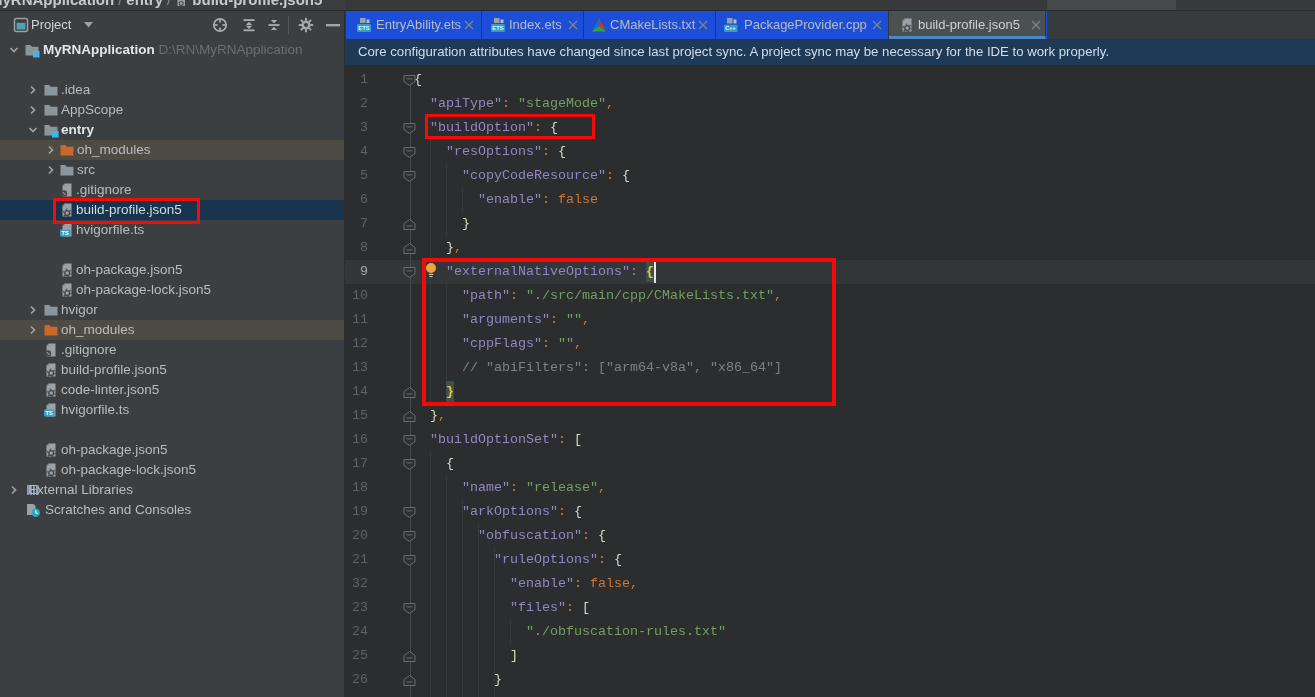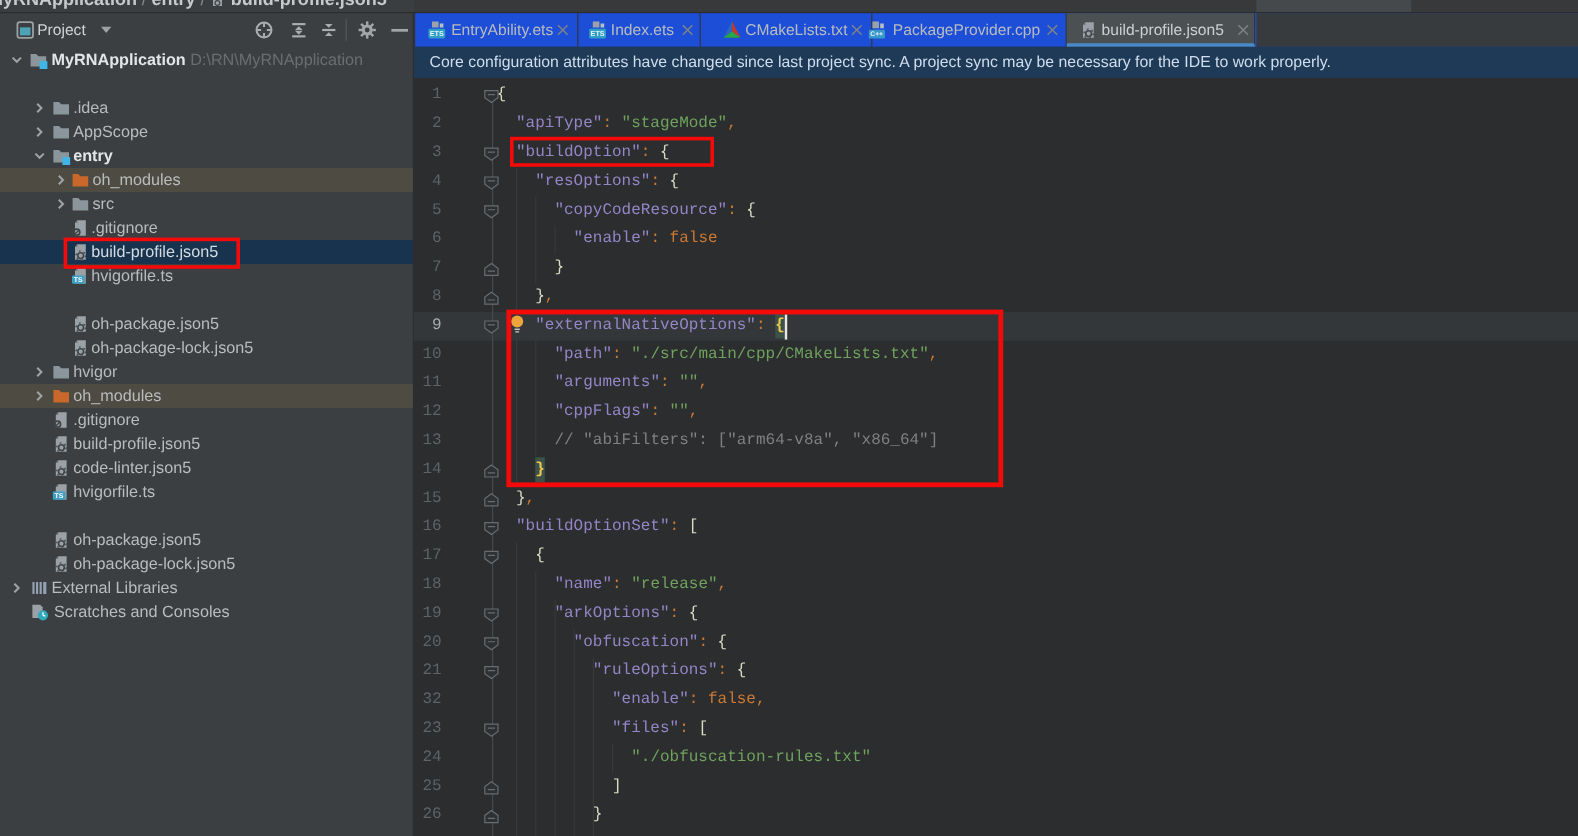--- a/index.html
+++ b/index.html
@@ -293,21 +293,21 @@
       <div class="trow" style="top:440px">
         <svg class="chev" style="left:6px" width="16" height="16">
             <polyline points="6,4.5 9.5,8 6,11.5" fill="none" stroke="#9fa3a5" stroke-width="1.7"></polyline>
           </svg>
         <svg class="fico" style="left:25px" width="16" height="16">
             <rect x="2" y="3" width="1.8" height="10" fill="#93a1b3"></rect>
             <rect x="5" y="3" width="1.8" height="10" fill="#93a1b3"></rect>
             <rect x="8" y="3" width="1.8" height="10" fill="#93a1b3"></rect>
             <rect x="11" y="3" width="2.6" height="10" fill="#93a1b3"></rect>
           </svg>
-        <span class="lbl" style="left:43px">External Libraries</span>
+        <span class="lbl" style="left:28px">External Libraries</span>
       </div>
       <div class="trow" style="top:460px">
         <svg class="fico" style="left:25px" width="16" height="16">
             <path d="M2 2 L8.5 2 L10.5 4 L10.5 13 L2 13 Z" fill="#9aa2a7"></path>
             <circle cx="10.8" cy="10.8" r="4.2" fill="#2fa8bc"></circle>
             <line x1="10.8" y1="10.8" x2="10.8" y2="8.2" stroke="#fff" stroke-width="1.1"></line>
             <line x1="10.8" y1="10.8" x2="12.8" y2="11.5" stroke="#fff" stroke-width="1.1"></line>
           </svg>
         <span class="lbl" style="left:45px">Scratches and Consoles</span>
       </div>
@@ -335,21 +335,21 @@
             <path d="M10.5 2.5 L13.5 2.5 L13.5 6 L10.5 6 Z" fill="#b9bfc3"></path>
             <rect x="1" y="7" width="14" height="8" rx="1.2" fill="#2f9fc6"></rect>
             <text x="8" y="13.2" font-size="6" font-weight="bold" fill="#e8f4f8" text-anchor="middle" font-family="Liberation Sans">ETS</text>
           </svg>
         <span class="tname" style="left:27px">Index.ets</span>
         <svg class="tx" style="left:86px" width="10" height="10">
             <line x1="1" y1="1" x2="9" y2="9" stroke="#7d8385" stroke-width="1.3"></line>
             <line x1="9" y1="1" x2="1" y2="9" stroke="#7d8385" stroke-width="1.3"></line>
           </svg>
       </div>
-      <div class="tab" style="left:250px; width:132px;">
+      <div class="tab" style="left:239px; width:132px;">
         <svg class="ticon" style="left:7px" width="16" height="16">
             <polygon points="8,0.8 0.8,14.5 8,9.2" fill="#2b65c0"></polygon>
             <polygon points="8,0.8 15.2,14.5 8,9.2" fill="#c0392b"></polygon>
             <polygon points="0.8,14.5 15.2,14.5 8,9.2" fill="#27a844"></polygon>
           </svg>
         <span class="tname" style="left:26px">CMakeLists.txt</span>
         <svg class="tx" style="left:114px" width="10" height="10">
             <line x1="1" y1="1" x2="9" y2="9" stroke="#7d8385" stroke-width="1.3"></line>
             <line x1="9" y1="1" x2="1" y2="9" stroke="#7d8385" stroke-width="1.3"></line>
           </svg>

